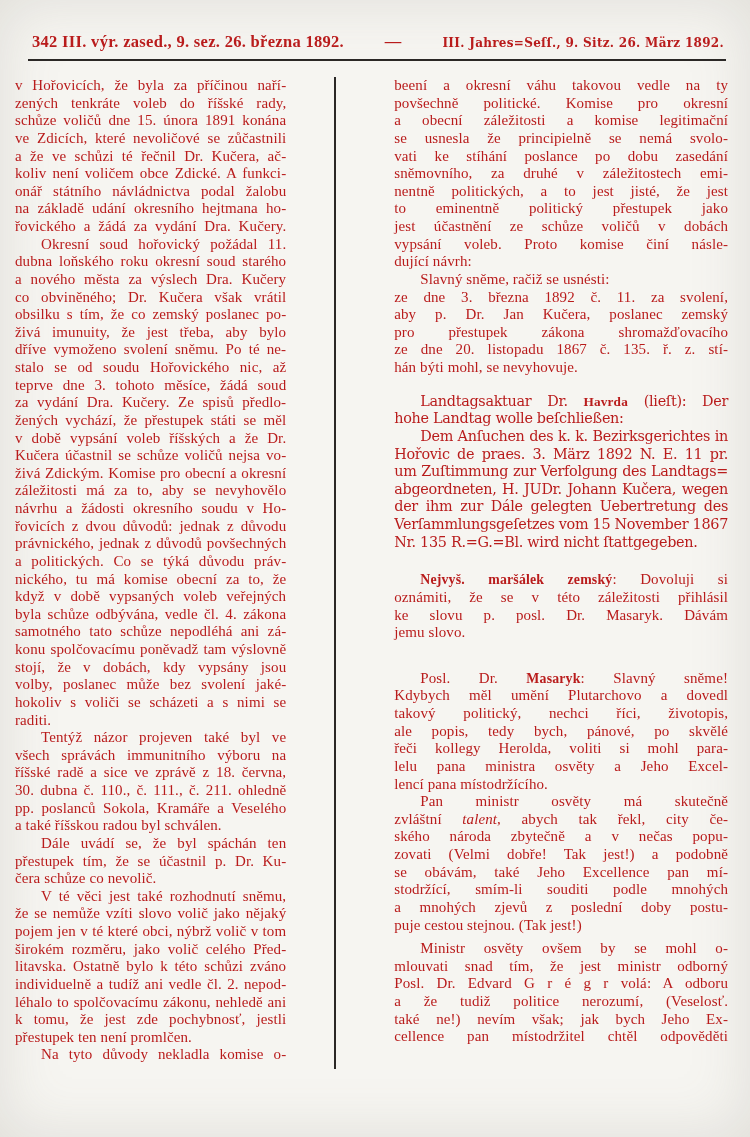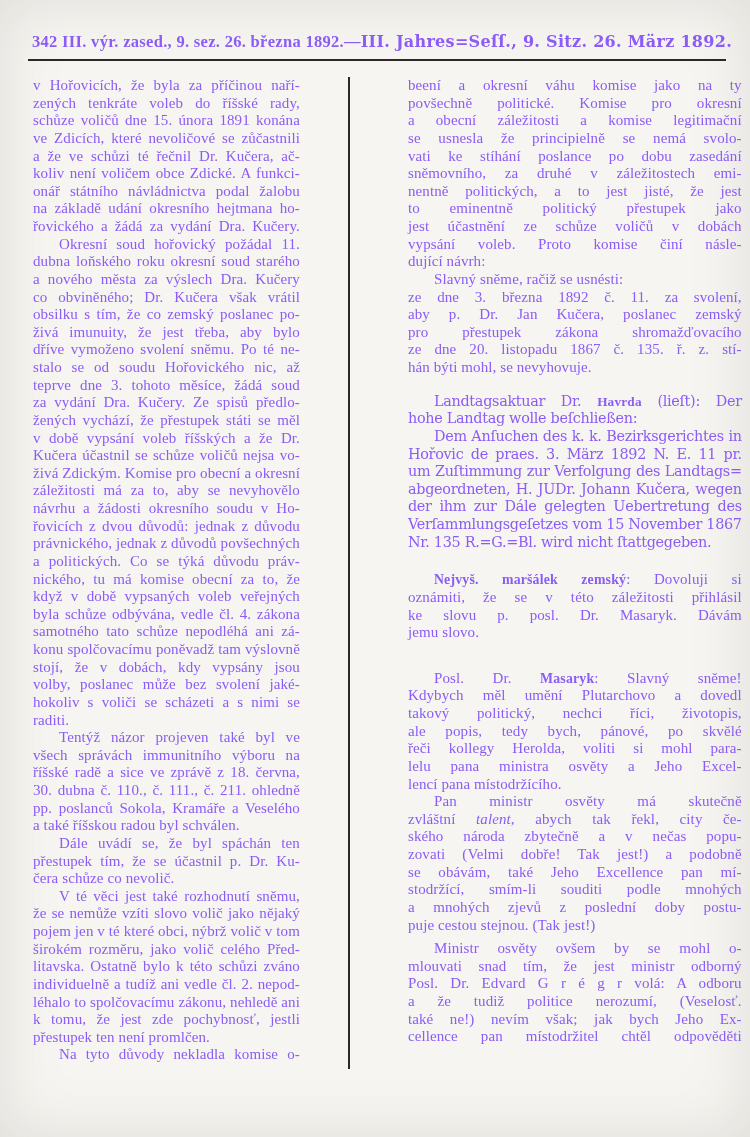--- a/index.html
+++ b/index.html
@@ -6,43 +6,43 @@
   body {
     width: 750px; height: 1137px;
     background: #e9e8e4;
     font-family: "Liberation Serif", serif;
   }
   .page {
     position: relative;
     width: 750px; height: 1137px;
     background: #f6f5f1;
     box-shadow: inset 0 0 60px rgba(120,115,105,0.18);
-    color: #8b5cf6;
+    color: #b91c1c;
     overflow: hidden;
     box-sizing: border-box;
     padding-top: 32px;
   }
   .header-row {
     display: flex;
     justify-content: space-between;
     align-items: baseline;
     margin: 0 26px 0 32px;
     font-size: 16.5px;
     font-weight: bold;
     letter-spacing: 0.3px;
     white-space: nowrap;
   }
-  .header-german { font-family: "DejaVu Serif", serif; font-size: 16px; }
+  .header-german { font-family: "DejaVu Serif", serif; font-size: 12px; }
   .header-rule {
     border-bottom: 2px solid #2b2826;
     margin: 7px 24px 0 28px;
   }
   .columns {
     display: flex;
-    margin: 16px 22px 0 33px;
+    margin: 16px 22px 0 15px;
     gap: 47px;
   }
   .col { box-sizing: border-box; }
   .col-left  { width: 344px; }
   .col-right { width: 347px; padding-left: 11px; }
   .divider {
     width: 0;
     border-left: 2px solid #2b2826;
     height: 992px;
     margin-left: 1px;
@@ -134,21 +134,21 @@
         <div class="line">širokém rozměru, jako volič celého Před-</div>
         <div class="line">litavska. Ostatně bylo k této schůzi zváno</div>
         <div class="line">individuelně a tudíž ani vedle čl. 2. nepod-</div>
         <div class="line">léhalo to spolčovacímu zákonu, nehledě ani</div>
         <div class="line">k tomu, že jest zde pochybnosť, jestli</div>
         <div class="line last">přestupek ten není promlčen.</div>
         <div class="line ind">Na tyto důvody nekladla komise o-</div>
       </div>
     <div class="divider"></div>
     <div class="col col-right" id="col-right">
-        <div class="line">beení a okresní váhu komise jako na ty</div>
+        <div class="line">beení a okresní váhu takovou vedle na ty</div>
         <div class="line">povšechně politické. Komise pro okresní</div>
         <div class="line">a obecní záležitosti a komise legitimační</div>
         <div class="line">se usnesla že principielně se nemá svolo-</div>
         <div class="line">vati ke stíhání poslance po dobu zasedání</div>
         <div class="line">sněmovního, za druhé v záležitostech emi-</div>
         <div class="line">nentně politických, a to jest jisté, že jest</div>
         <div class="line">to eminentně politický přestupek jako</div>
         <div class="line">jest účastnění ze schůze voličů v dobách</div>
         <div class="line">vypsání voleb. Proto komise činí násle-</div>
         <div class="line last">dující návrh:</div>

